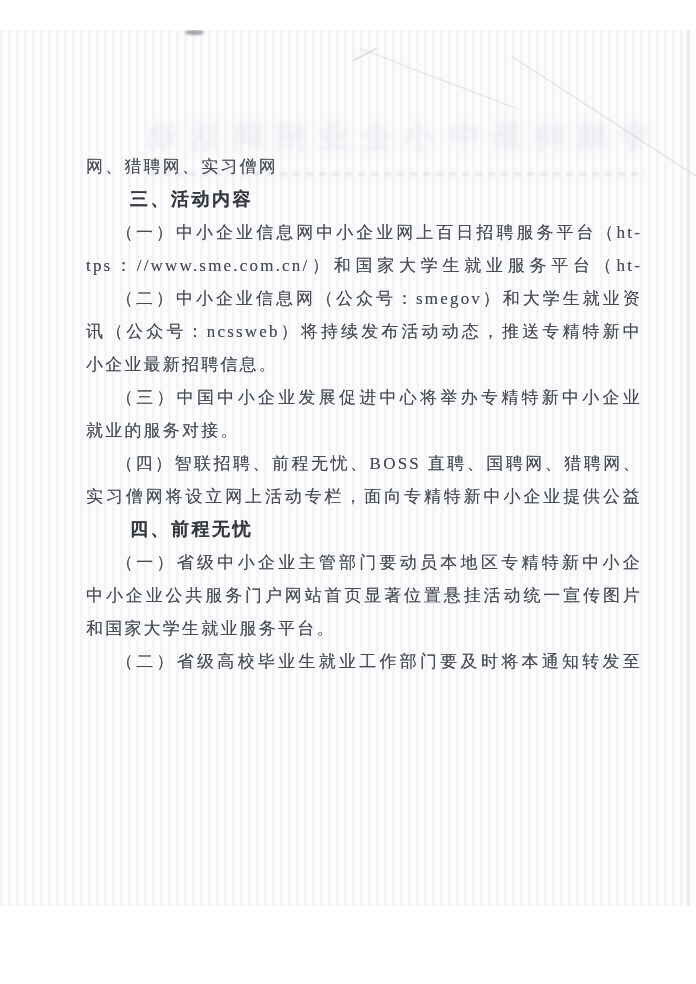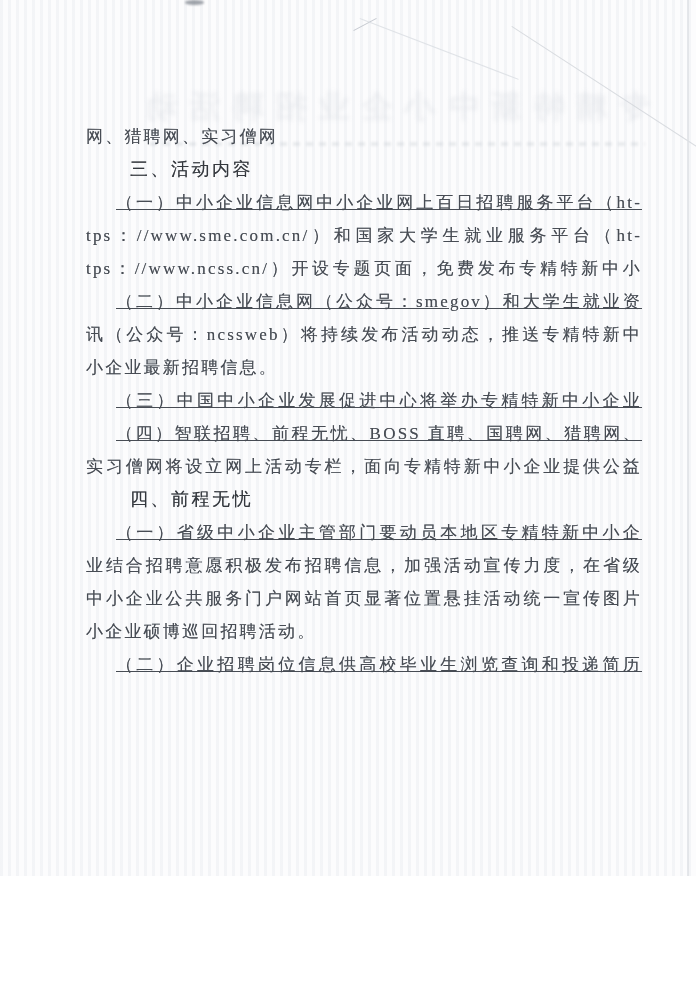--- a/index.html
+++ b/index.html
@@ -9,20 +9,21 @@
     background: #ffffff;
   }
   .page {
     position: relative;
     width: 696px; height: 876px;
     overflow: hidden;
     background-color: #fcfcfd;
     background-image: repeating-linear-gradient(90deg,
       rgba(223,227,233,0.30) 0px, rgba(223,227,233,0.30) 3px,
       rgba(255,255,255,0) 3px, rgba(255,255,255,0) 8px);
+    margin-top: 30px;
   }
 
   
   .doc-lines {
     position: absolute;
     left: 86px; top: 120px; width: 556px;
   }
   .line {
     height: 33px; line-height: 33px;
     font-size: 17px;
@@ -31,26 +32,26 @@
     text-align: justify;
     text-align-last: justify;
     text-justify: inter-character;
     overflow: hidden;
     white-space: nowrap;
     text-shadow: 0 0 0.4px rgba(71,76,84,0.55);
   }
   .line[data-style="end"] {
     text-align: left; text-align-last: left;
   }
-  .line[data-style="first"] { text-indent: 30px; text-decoration: underline; }
+  .line[data-style="first"] { text-indent: 30px; }
   .line[data-style="heading"] {
     text-align: left; text-align-last: left;
     text-indent: 44px;
     font-family: "Liberation Sans", "DejaVu Sans", sans-serif;
-    font-weight: 400;
+    font-weight: 700;
     font-size: 18px;
     letter-spacing: 2.5px;
     color: #34383e;
     text-shadow: 0 0 0.4px rgba(52,56,62,0.6);
   }
 
   .page-number {
     position: absolute;
     left: 74px; top: 878px;
     height: 33px; line-height: 33px;
@@ -152,33 +153,32 @@
   <div class="smudge-top"></div>
   <div class="crease-small"></div>
   <div class="crease-mid"></div>
   <div class="crease-long"></div>
 
   <div class="doc-lines">
     <div class="line" data-style="end">网、猎聘网、实习僧网</div>
     <div class="line" data-style="heading">三、活动内容</div>
     <div class="line" data-style="first">（一）中小企业信息网中小企业网上百日招聘服务平台（ht-</div>
     <div class="line" data-style="full">tps：//www.sme.com.cn/）和国家大学生就业服务平台（ht-</div>
-    <div class="line" data-style="full">tps：//www.ncss.cn/）开设专题页面，免费发布专精特新中小</div>
     <div class="line" data-style="first">（二）中小企业信息网（公众号：smegov）和大学生就业资</div>
     <div class="line" data-style="full">讯（公众号：ncssweb）将持续发布活动动态，推送专精特新中</div>
     <div class="line" data-style="end">小企业最新招聘信息。</div>
     <div class="line" data-style="first">（三）中国中小企业发展促进中心将举办专精特新中小企业</div>
+    <div class="line" data-style="end">就业的服务对接。</div>
     <div class="line" data-style="first">（四）智联招聘、前程无忧、BOSS 直聘、国聘网、猎聘网、</div>
     <div class="line" data-style="full">实习僧网将设立网上活动专栏，面向专精特新中小企业提供公益</div>
     <div class="line" data-style="heading">四、前程无忧</div>
     <div class="line" data-style="first">（一）省级中小企业主管部门要动员本地区专精特新中小企</div>
-    <div class="line" data-style="full">业结合招聘意愿积极发布招聘信息，加强活动宣传力度，在省级</div>
     <div class="line" data-style="full">中小企业公共服务门户网站首页显著位置悬挂活动统一宣传图片</div>
-    <div class="line" data-style="end">小企业硕博巡回招聘活动。</div>
-    <div class="line" data-style="first">（二）企业招聘岗位信息供高校毕业生浏览查询和投递简历</div>
+    <div class="line" data-style="end">和国家大学生就业服务平台。</div>
+    <div class="line" data-style="first">（二）省级高校毕业生就业工作部门要及时将本通知转发至</div>
   </div>
 
   <div class="page-number">— 2 —</div>
 
   <div class="bleed-streak-bottom"></div>
   <div class="edge-right"></div>
   <div class="edge-bottom"></div>
   <div class="smudge-bottom-left"></div>
 
 </div>

